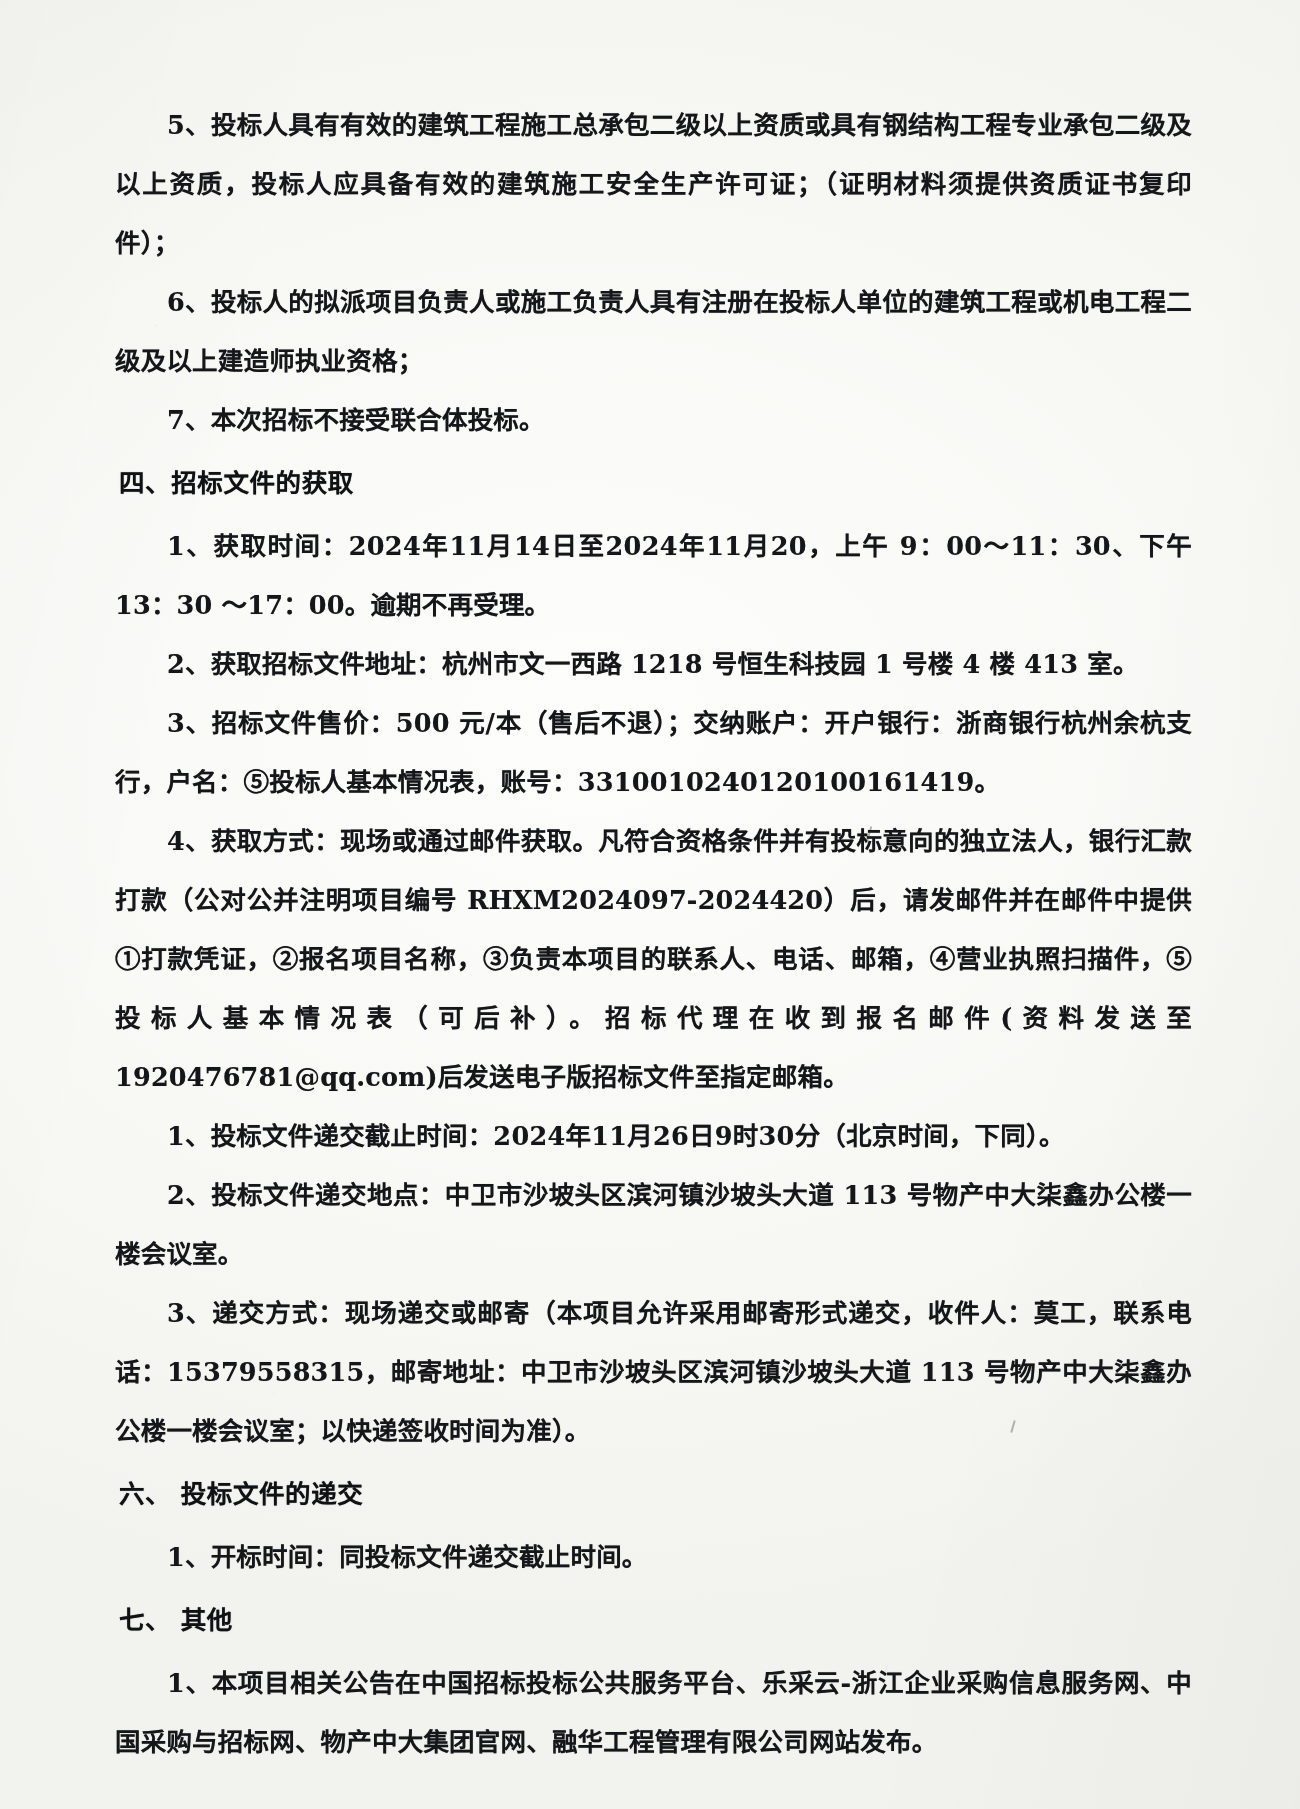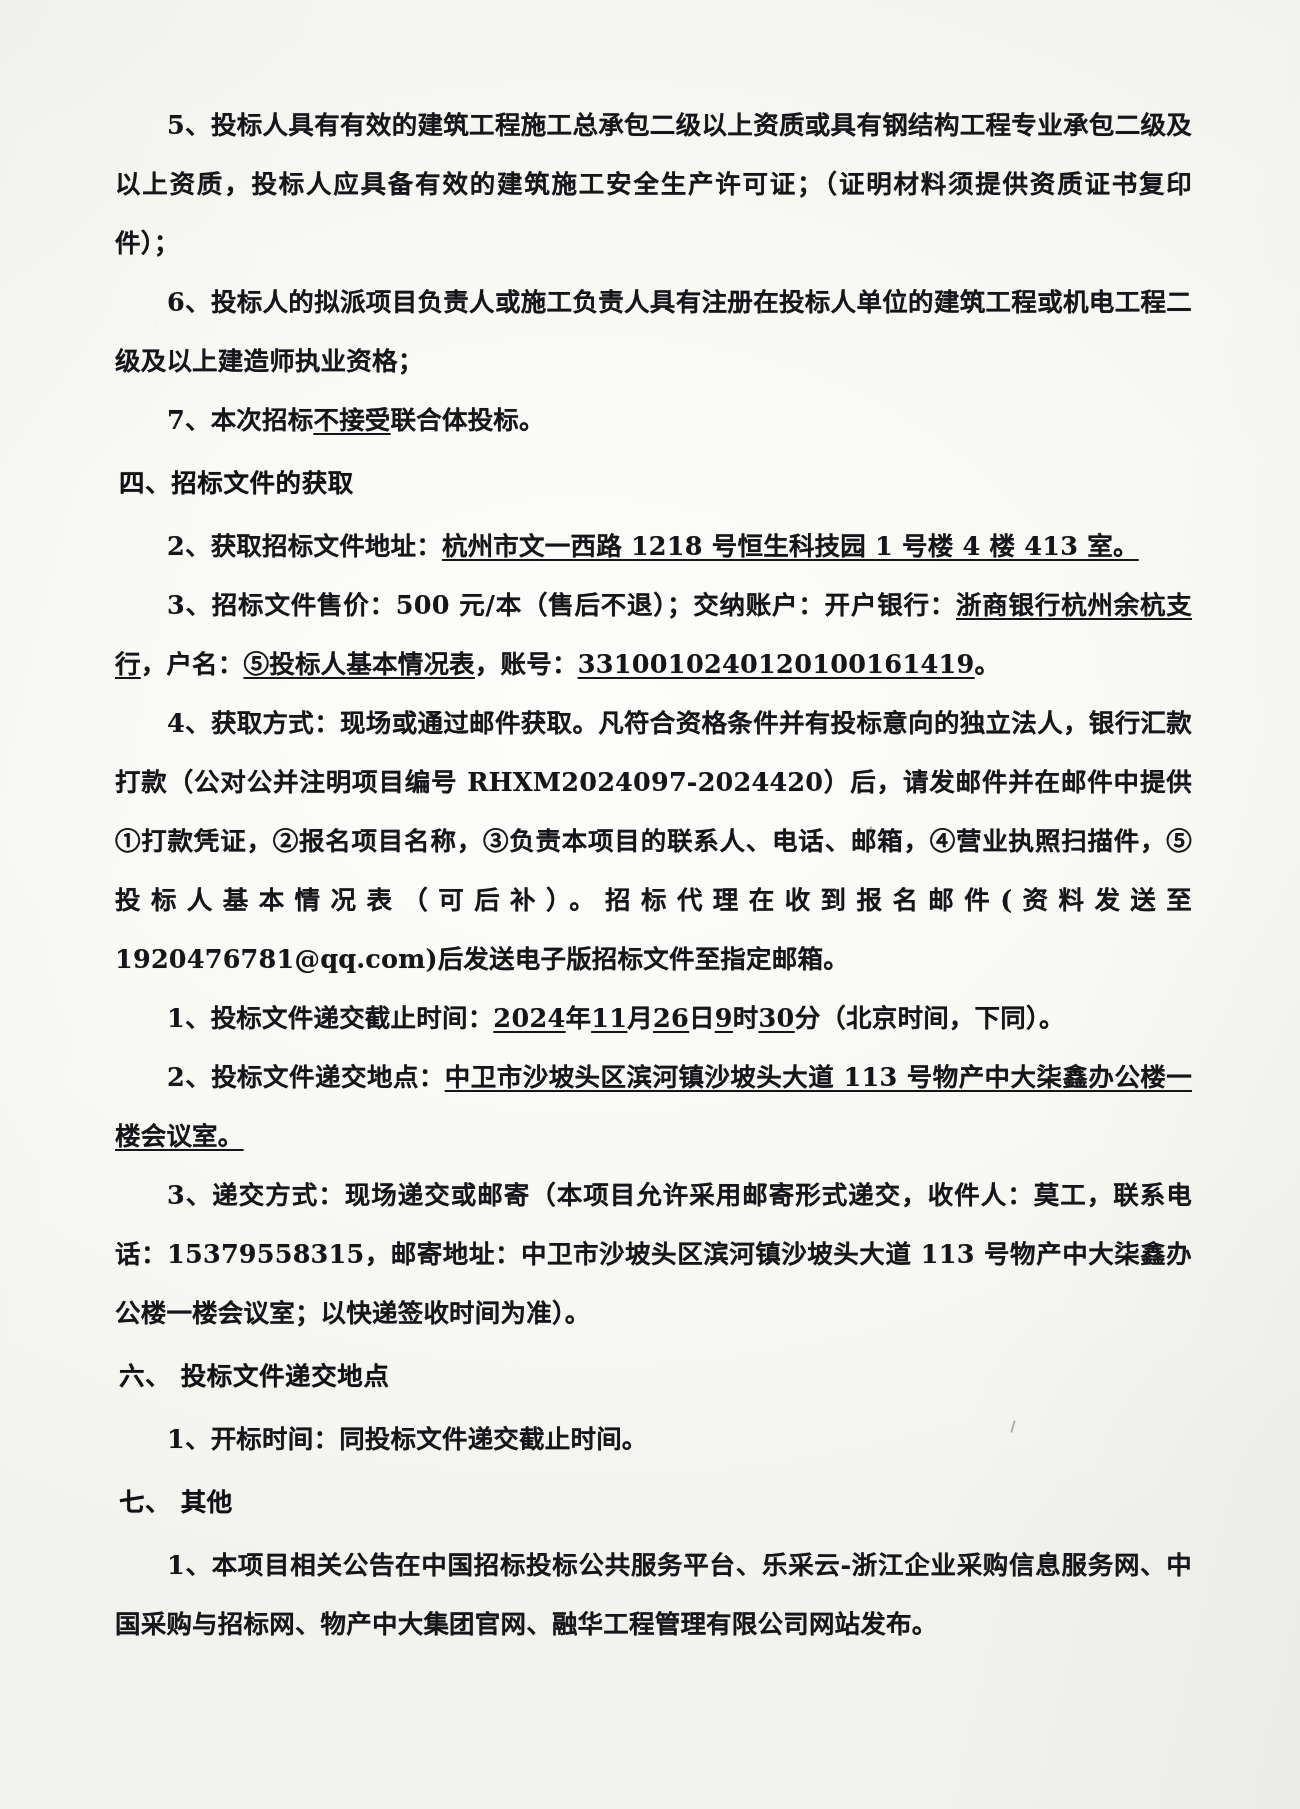--- a/index.html
+++ b/index.html
@@ -69,21 +69,20 @@
     margin: 4px;
     font-size: 25.5px;
     line-height: 59px;
     font-weight: 700;
     text-indent: 0;
     letter-spacing: 0.6px;
     color: #101114;
     text-shadow: 0 0 0.9px rgba(0,0,0,0.55);
   }
   .u {
-    text-decoration: underline;
     text-underline-offset: 4px;
     text-decoration-thickness: 1.6px;
   }
   .num {
     font-family: "DejaVu Serif", "Liberation Serif", serif;
     letter-spacing: 0.3px;
   }
   
   .stray-mark {
     position: absolute;
@@ -105,34 +104,35 @@
   <div class="content">
 
     <p class="para">5、投标人具有有效的建筑工程施工总承包二级以上资质或具有钢结构工程专业承包二级及以上资质，投标人应具备有效的建筑施工安全生产许可证；（证明材料须提供资质证书复印件）；</p>
 
     <p class="para">6、投标人的拟派项目负责人或施工负责人具有注册在投标人单位的建筑工程或机电工程二级及以上建造师执业资格；</p>
 
     <p class="para"><span>7、本次招标</span><span class="u">不接受</span><span>联合体投标。</span></p>
 
     <h2 class="section">四、招标文件的获取</h2>
 
+    <p class="para"><span>1、获取时间：</span><span class="u num">2024</span><span>年</span><span class="u num">11</span><span>月</span><span class="u num">14</span><span>日</span><span>至</span><span class="u num">2024</span><span>年</span><span class="u num">11</span><span>月</span><span class="u num">20</span><span>，上午 9：00～11：30、下午 13：30 ～17：00。逾期不再受理。</span></p>
 
     <p class="para"><span>2、获取招标文件地址：</span><span class="u">杭州市文一西路 1218 号恒生科技园 1 号楼 4 楼 413 室。</span></p>
 
     <p class="para"><span>3、招标文件售价：</span><span>500 元/本（售后不退）；交纳账户：开户银行：</span><span class="u">浙商银行杭州余杭支行</span><span>，户名：</span><span class="u">⑤投标人基本情况表</span><span>，账号：</span><span class="u num">3310010240120100161419</span><span>。</span></p>
 
     <p class="para"><span>4、获取方式：</span><span>现场或通过邮件获取。凡符合资格条件并有投标意向的独立法人，银行汇款打款（公对公并注明项目编号 RHXM2024097-2024420）后，请发邮件并在邮件中提供①打款凭证，②报名项目名称，③负责本项目的联系人、电话、邮箱，④营业执照扫描件，⑤投标人基本情况表（可后补）。招标代理在收到报名邮件(资料发送至 1920476781@qq.com)后发送电子版招标文件至指定邮箱。</span></p>
 
 
     <p class="para"><span>1、投标文件递交截止时间：</span><span class="u num">2024</span><span>年</span><span class="u num">11</span><span>月</span><span class="u num">26</span><span>日</span><span class="u num">9</span><span>时</span><span class="u num">30</span><span>分</span><span>（北京时间，下同）。</span></p>
 
     <p class="para"><span>2、投标文件递交地点：</span><span class="u">中卫市沙坡头区滨河镇沙坡头大道 113 号物产中大柒鑫办公楼一楼会议室。</span></p>
 
     <p class="para"><span>3、递交方式：</span><span>现场递交或邮寄（本项目允许采用邮寄形式递交，收件人：莫工，联系电话：15379558315，邮寄地址：中卫市沙坡头区滨河镇沙坡头大道 113 号物产中大柒鑫办公楼一楼会议室；以快递签收时间为准）。</span></p>
 
-    <h2 class="section">六、 投标文件递交地点</h2>
+    <h2 class="section">六、 投标文件的递交</h2>
     <p class="para">1、开标时间：同投标文件递交截止时间。</p>
 
     <h2 class="section">七、 其他</h2>
     <p class="para">1、本项目相关公告在中国招标投标公共服务平台、乐采云-浙江企业采购信息服务网、中国采购与招标网、物产中大集团官网、融华工程管理有限公司网站发布。</p>
 
   </div>
 </div>
 
 </body></html>

